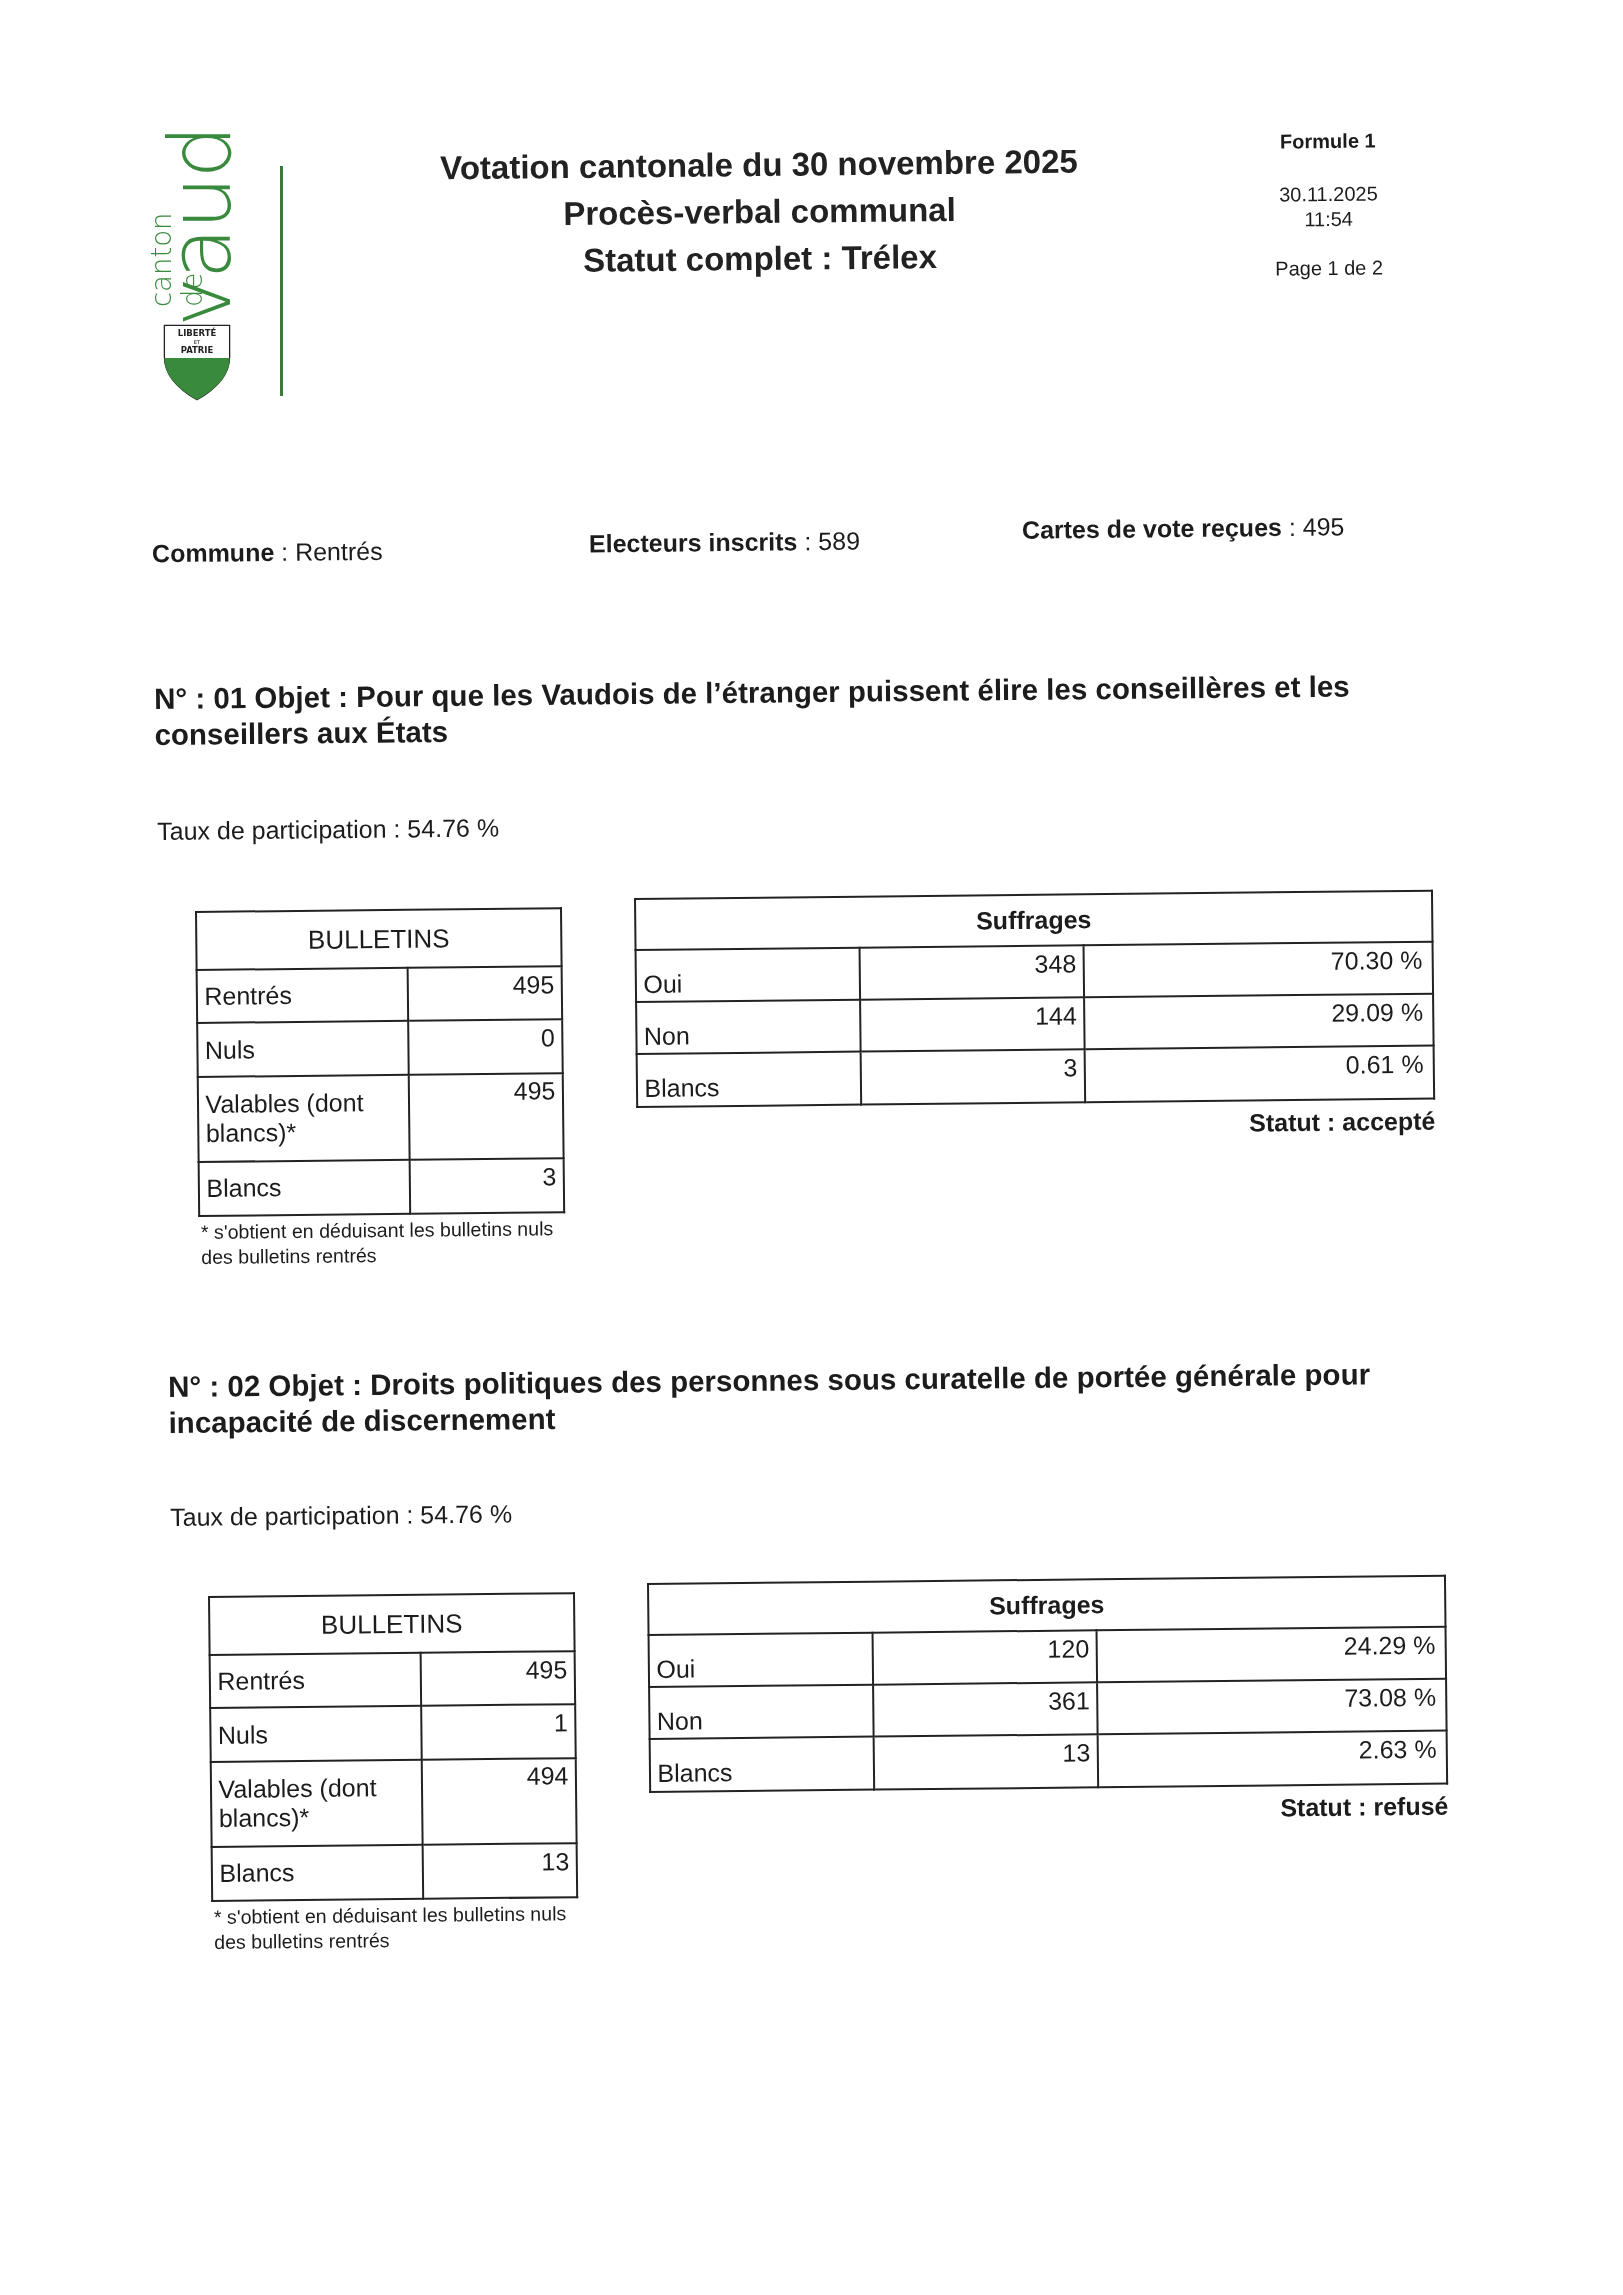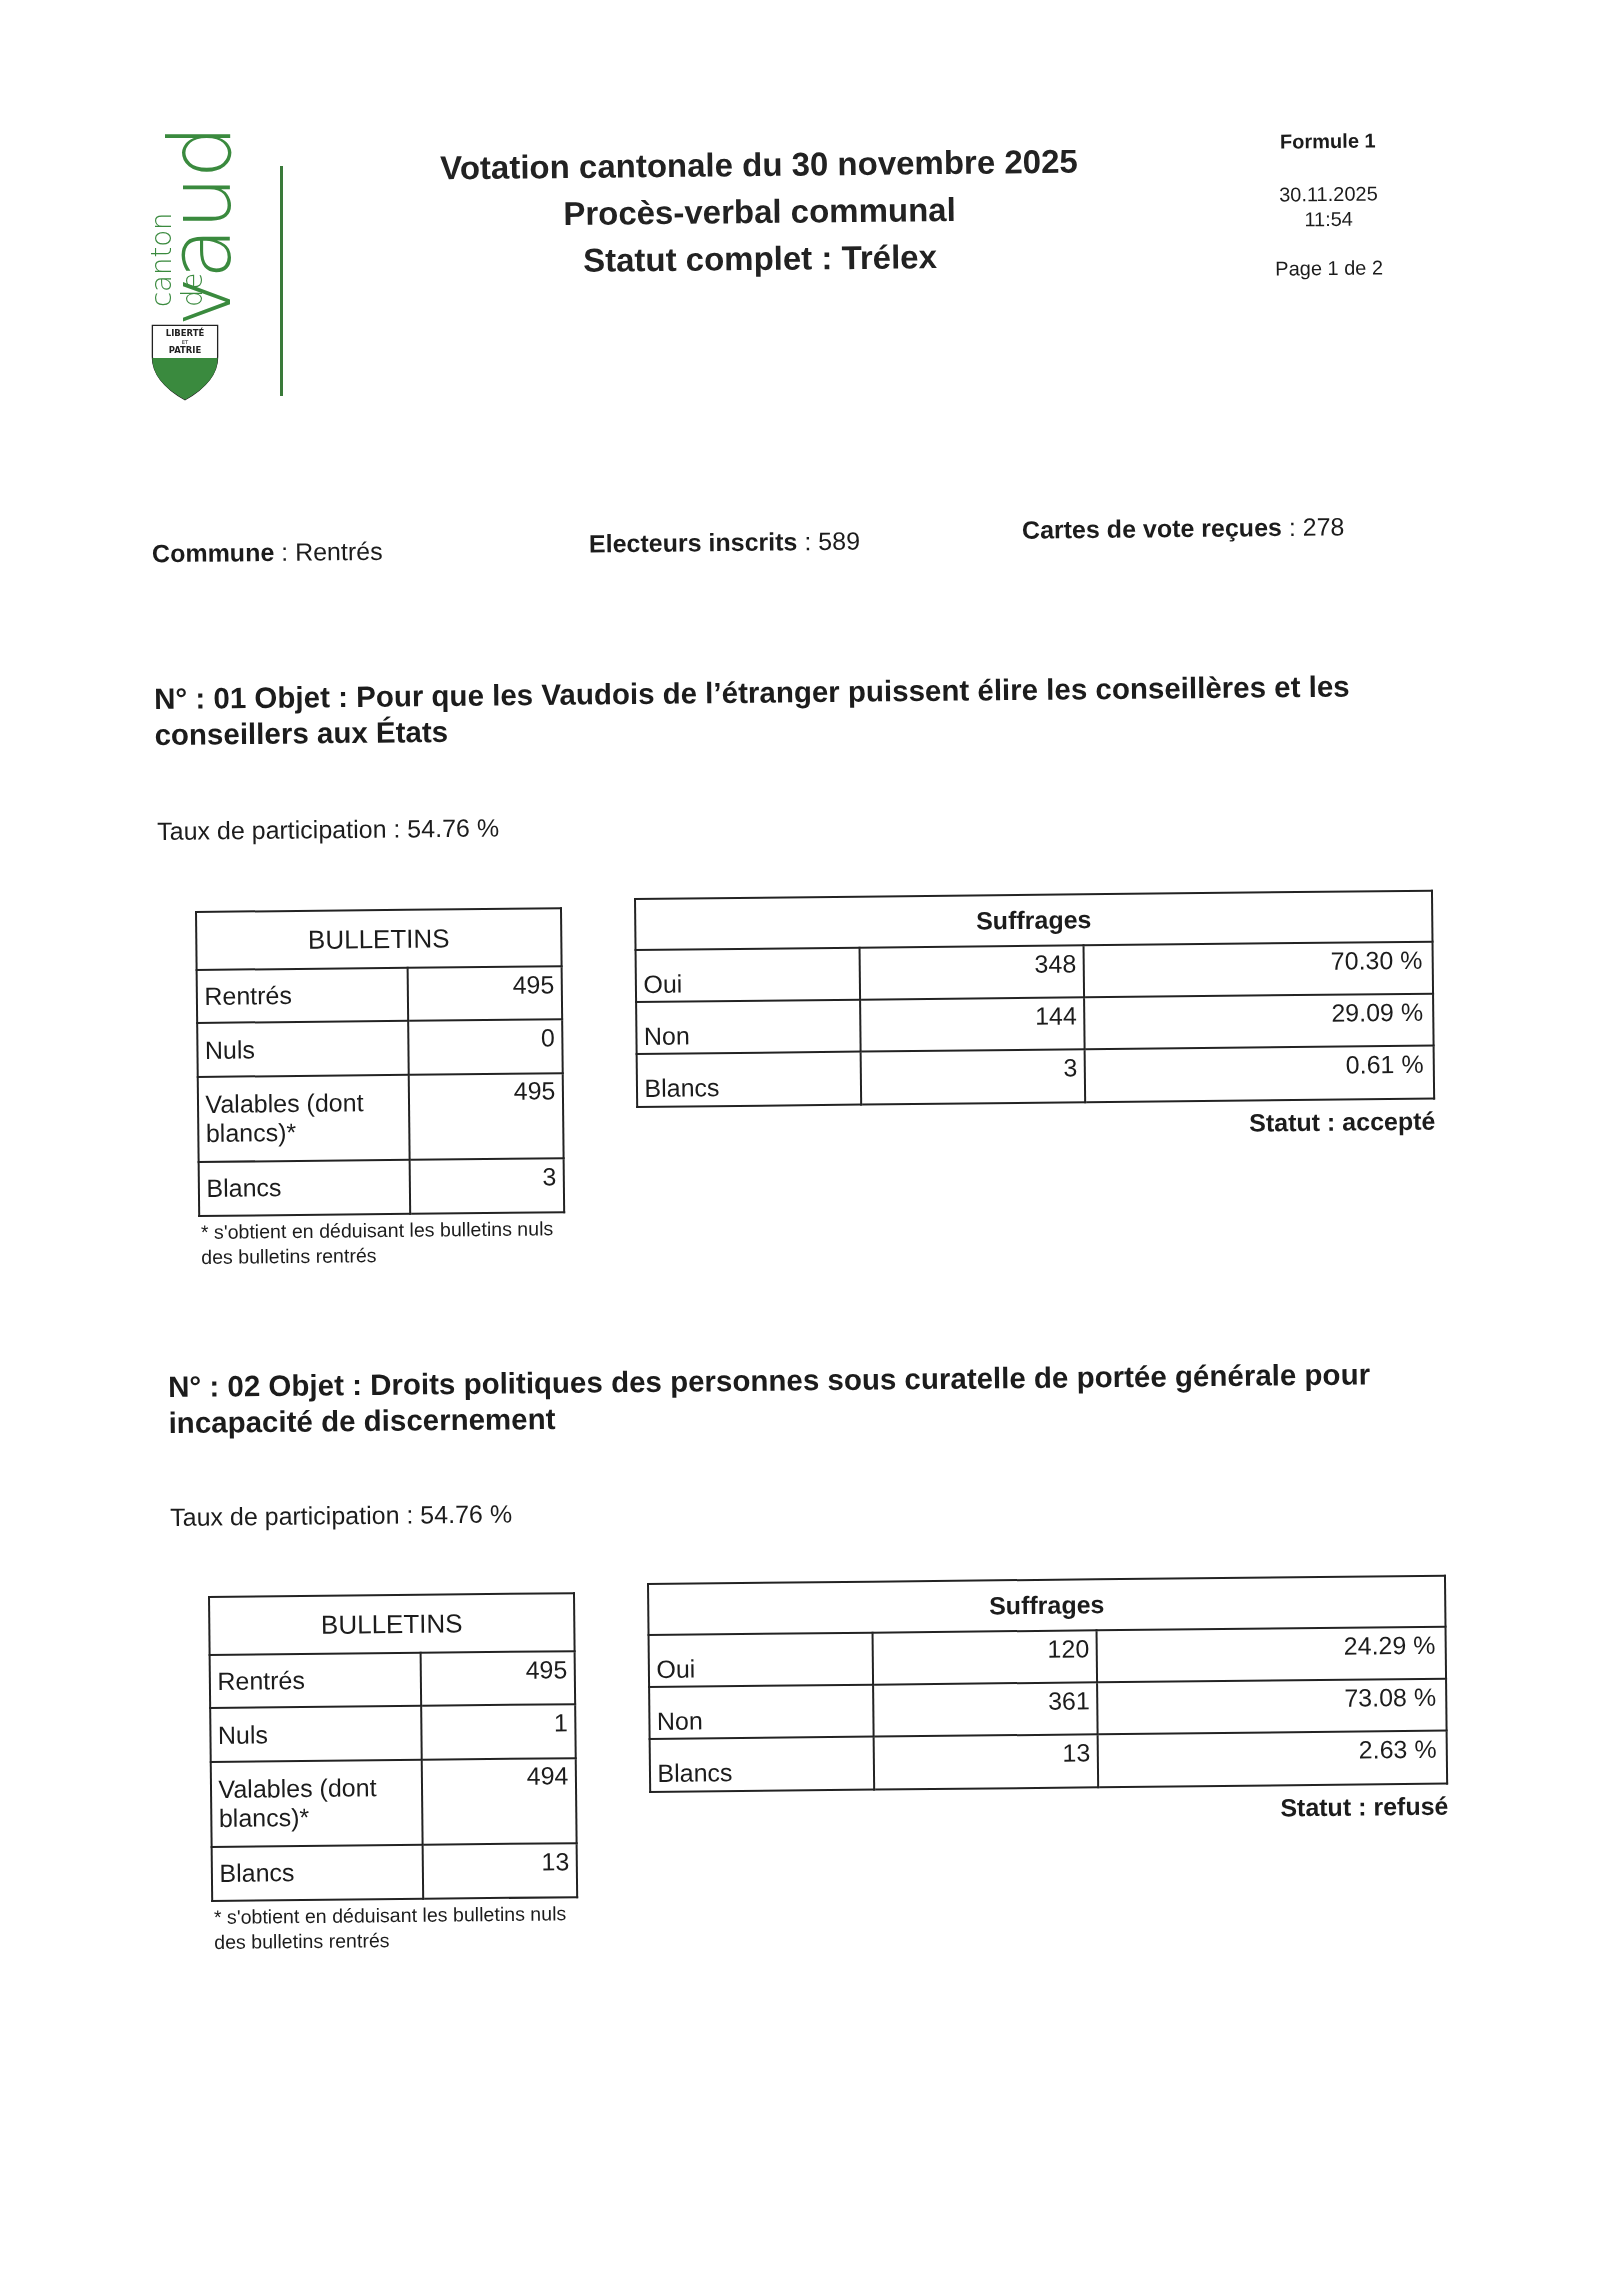--- a/index.html
+++ b/index.html
@@ -16,21 +16,21 @@
     transform-origin: 0 0; transform: rotate(-90deg) translate(-167px, 0px);
     color: #3a8a3e; font-size: 85px; font-weight: 300; letter-spacing: -2.6px;
     line-height: 85px; font-family: "DejaVu Sans", sans-serif;
   }
   .logo-canton {
     position: absolute; left: -5.2px; top: 0; width: 131px; height: 31px;
     transform-origin: 0 0; transform: rotate(-90deg) translate(-147px, 0px);
     color: #3a8a3e; font-size: 27.5px; line-height: 31px; font-weight: 300;
     font-family: "DejaVu Sans", sans-serif;
   }
-  .shield { position: absolute; left: 0; top: 164px; width: 68px; height: 77px; }
+  .shield { position: absolute; left: 12px; top: 164px; width: 68px; height: 77px; }
   .shield svg { width: 68px; height: 77px; display: block; }
 
   .vline { left: 280px; top: 166px; width: 2.6px; height: 230px; background: #3a7a3a; }
 
   
   .title-block { left: 367px; top: 141px; width: 785px; text-align: center; transform: rotate(-0.6deg); }
   .title-line { font-weight: bold; font-size: 33px; line-height: 47px; color: #222; }
 
   .meta { left: 1263px; top: 130px; width: 131px; text-align: center; transform: rotate(-0.6deg); }
   .meta .formule { font-weight: bold; font-size: 20px; height: 52px; }
@@ -96,21 +96,21 @@
 <div class="abs info" style="left:152px; top:538px;">
   <b>Commune</b>
   <span>: Rentrés</span>
 </div>
 <div class="abs info" style="left:589px; top:528px;">
   <b>Electeurs inscrits</b>
   <span>: 589</span>
 </div>
 <div class="abs info" style="left:1022px; top:514px;">
   <b>Cartes de vote reçues</b>
-  <span>: 278</span>
+  <span>: 495</span>
 </div>
 
 <div class="abs obj-title" style="left:154px; top:681px;">N° : 01 Objet : Pour que les Vaudois de l’étranger puissent élire les conseillères et les conseillers aux États</div>
 <div class="abs taux" style="left:157px; top:817px;">Taux de participation : 54.76 %</div>
 
 <div class="abs bull-wrap" style="left:195px; top:911px;">
   <table class="bull">
     <tbody>
         <tr class="head">
           <td colspan="2">BULLETINS</td>

